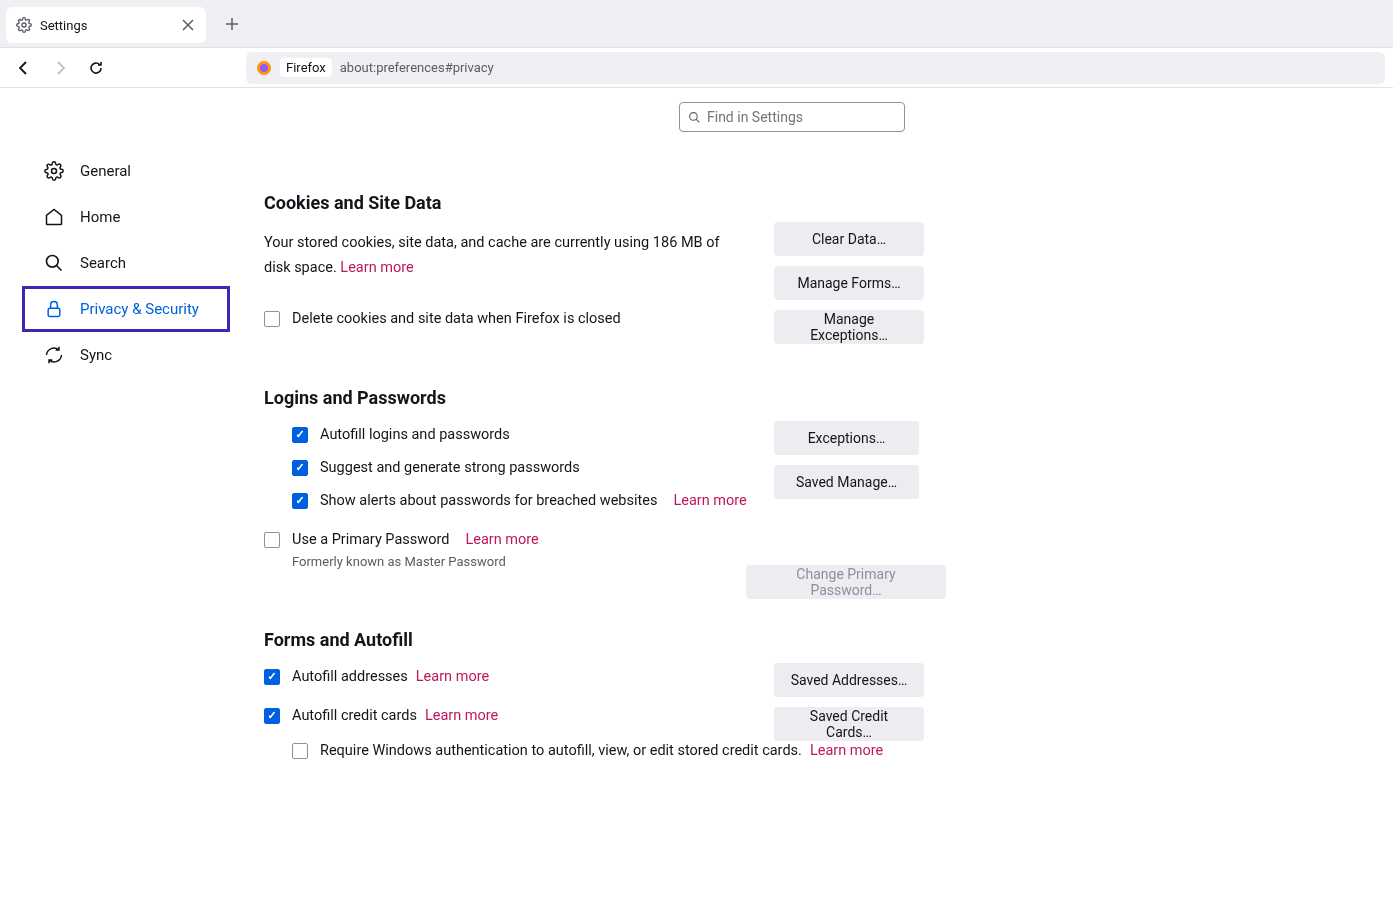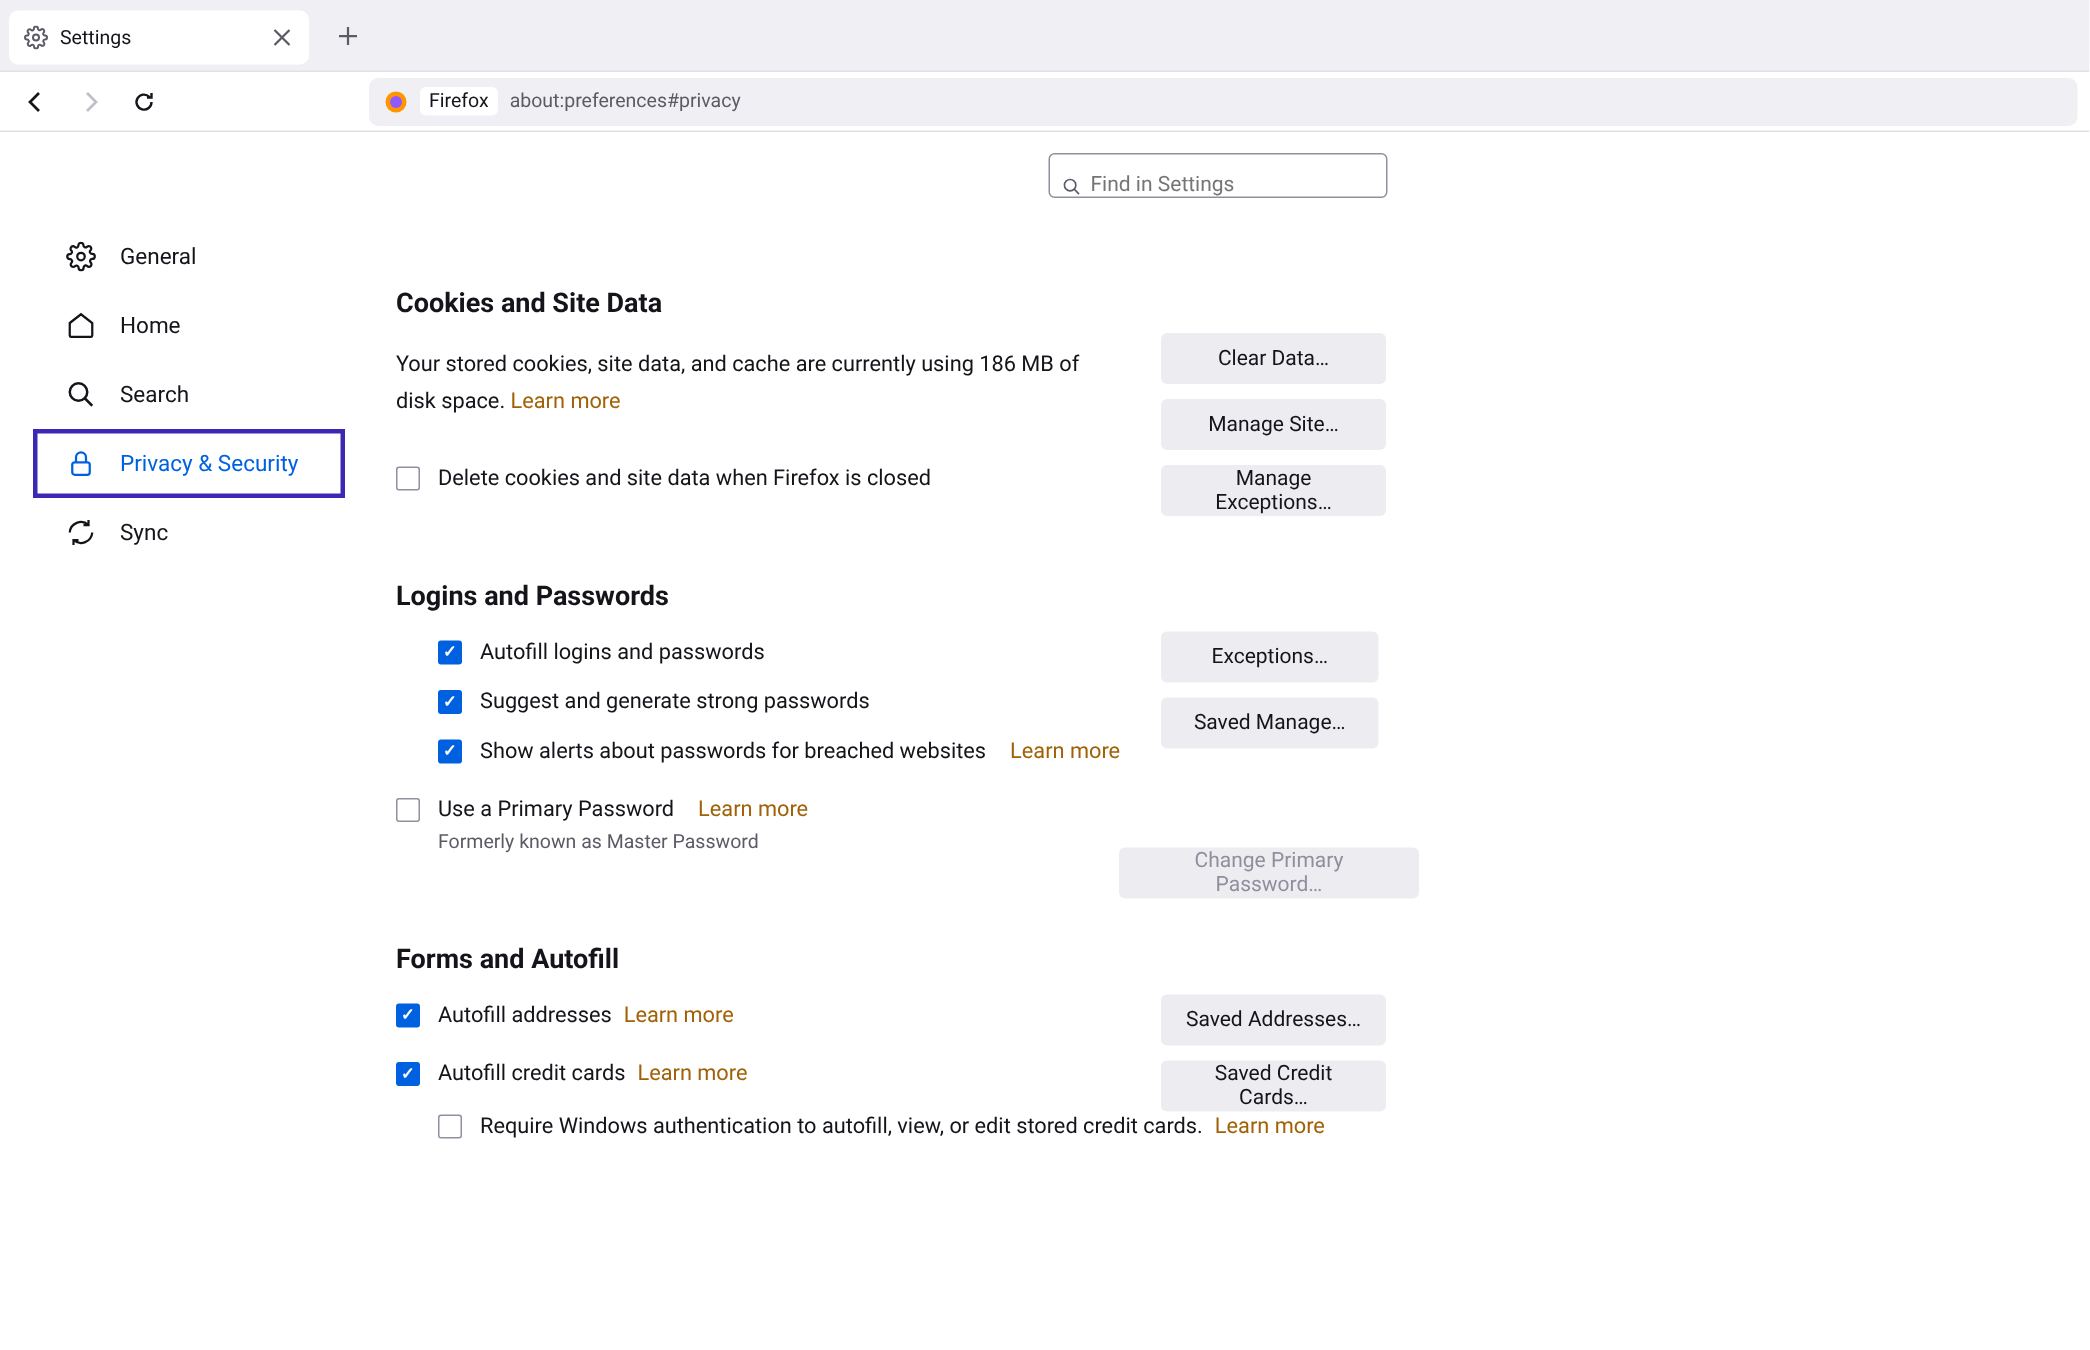--- a/index.html
+++ b/index.html
@@ -25,30 +25,30 @@
 
 .content { display: flex; height: calc(900px - 82px); }
 .sidebar { width: 240px; padding: 60px 0 0 0; }
 .sb-item { display: flex; align-items: center; height: 46px; padding: 0 0 0 44px; gap: 16px; cursor: pointer; color: #15141a; font-size: 15px; }
 .sb-item .sb-icon { width: 20px; height: 20px; display: flex; align-items: center; justify-content: center; }
 .sb-item.highlighted { border: 3px solid #3b29b5; margin: 0 10px 0 22px; padding-left: 19px; color: #0061e0; }
 .sb-item.highlighted .sb-icon svg path, .sb-item.highlighted .sb-icon svg rect { stroke: #0061e0; }
 .sb-item.highlighted span { color: #0061e0; }
 
 .main { flex: 1; padding: 14px 0 0 24px; position: relative; }
-.search-box { position: absolute; right: 468px; top: 14px; width: 226px; height: 30px; border: 1px solid #8f8f9d; border-radius: 4px; display: flex; align-items: flex-end; padding: 0 8px; gap: 6px; }
+.search-box { position: absolute; right: 488px; top: 14px; width: 226px; height: 30px; border: 1px solid #8f8f9d; border-radius: 4px; display: flex; align-items: center; padding: 0 8px; gap: 6px; }
 .search-box input { border: none; outline: none; font-size: 14px; flex: 1; background: transparent; }
 .search-box .s-icon { color: #5b5b66; }
 
 .section { max-width: 660px; margin-top: 90px; }
 .section:first-of-type { margin-top: 90px; }
 .section + .section { margin-top: 60px; }
 .sec-title { font-size: 18px; font-weight: 700; color: #15141a; margin-bottom: 18px; }
 .sec-desc { font-size: 14.5px; color: #15141a; line-height: 1.7; margin-bottom: 14px; max-width: 480px; }
-.link { color: #a16207; cursor: pointer; }
+.link { color: #be185d; cursor: pointer; }
 .check { display: flex; align-items: center; gap: 12px; font-size: 14.5px; color: #15141a; }
 .check.indent { margin-left: 28px; }
 .check .cb { width: 16px; height: 16px; border: 1px solid #8f8f9d; border-radius: 2px; display: flex; align-items: center; justify-content: center; flex-shrink: 0; cursor: pointer; }
 .check .cb.checked { background: #0061e0; border-color: #0061e0; }
 .check .cb.checked::after { content: '✓'; color: #fff; font-size: 11px; font-weight: bold; }
 .btn-col { position: absolute; left: 510px; display: flex; flex-direction: column; gap: 10px; }
 .btn { display: inline-flex; align-items: center; justify-content: center; height: 34px; min-width: 145px; padding: 12px 14px; background: #ededf1; border: none; border-radius: 4px; font-size: 14px; color: #15141a; cursor: pointer; }
 .btn.disabled { color: #8f8f9d; cursor: default; }
 .hint { font-size: 13px; color: #5b5b66; margin-left: 28px; margin-top: 6px; }
 svg { display: block; }
@@ -169,21 +169,21 @@
       <p class="sec-desc">
         <span>Your stored cookies, site data, and cache are currently using 186 MB of disk space.  </span>
         <span class="link">Learn more</span>
       </p>
       <div class="check" style="margin-top:30px;text-align:right;">
         <span class="cb"></span>
         <span>Delete cookies and site data when Firefox is closed</span>
       </div>
       <div class="btn-col" style="top:30px;">
         <button class="btn">Clear Data…</button>
-        <button class="btn">Manage Site…</button>
+        <button class="btn">Manage Forms…</button>
         <button class="btn">Manage Exceptions…</button>
       </div>
     </div>
 
     <div class="section" style="position:relative;">
       <div class="sec-title">Logins and Passwords</div>
       <div class="check indent" style="margin-bottom:16px;">
         <span class="cb checked"></span>
         <span>Autofill logins and passwords</span>
       </div>

